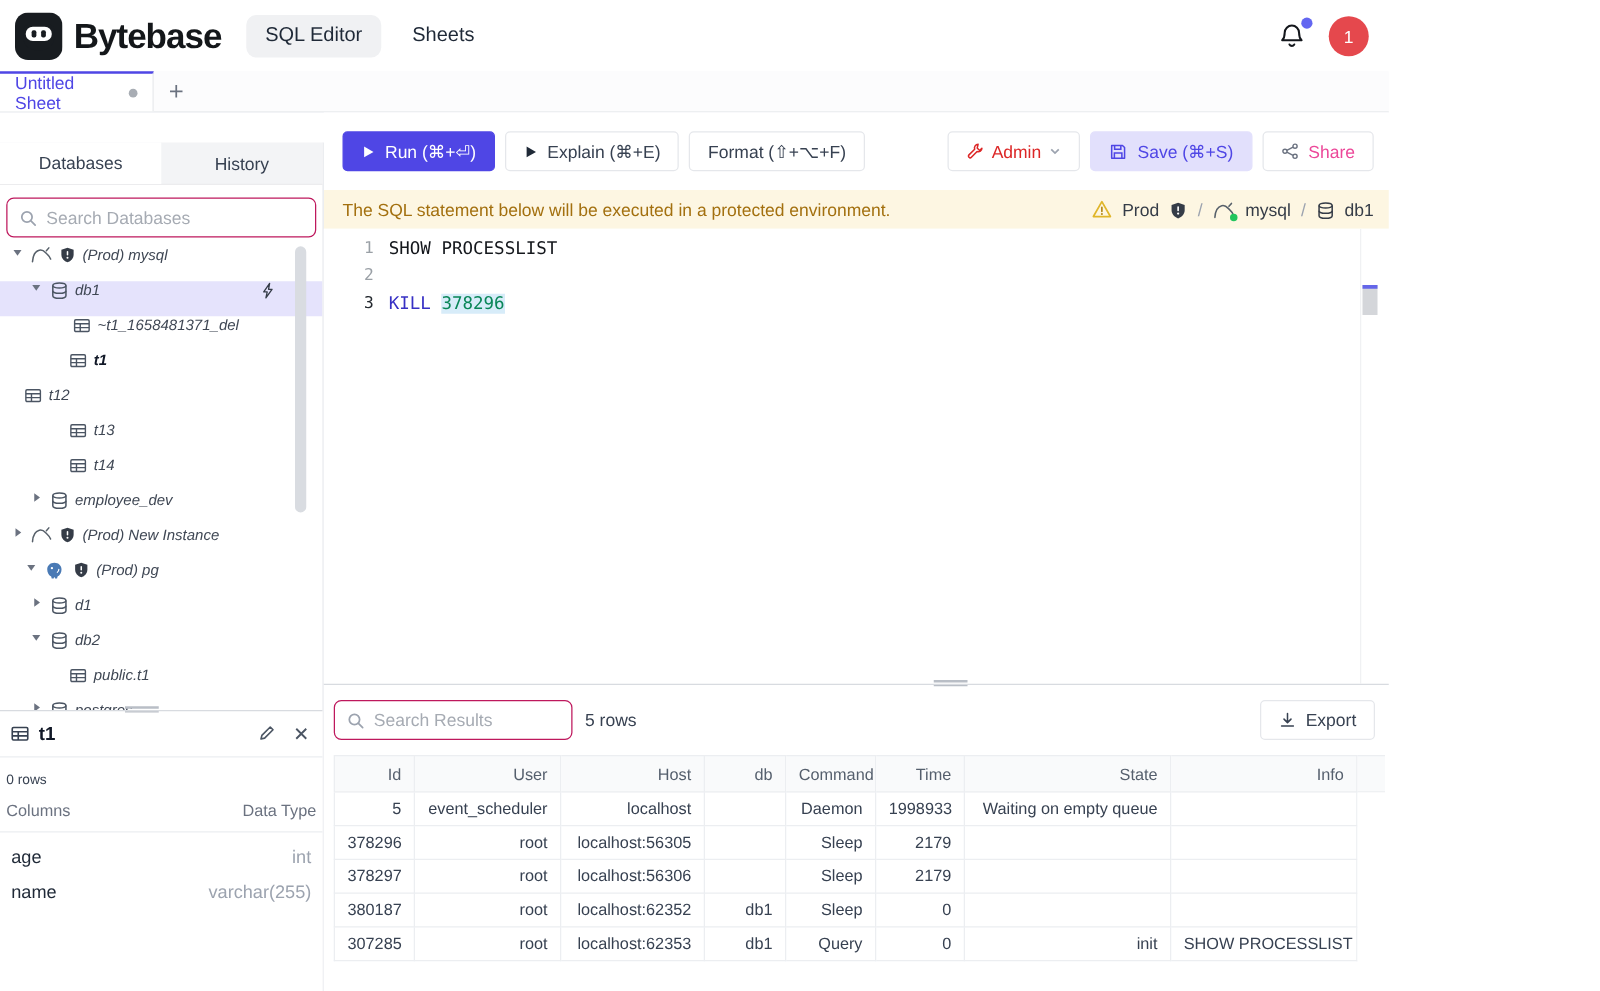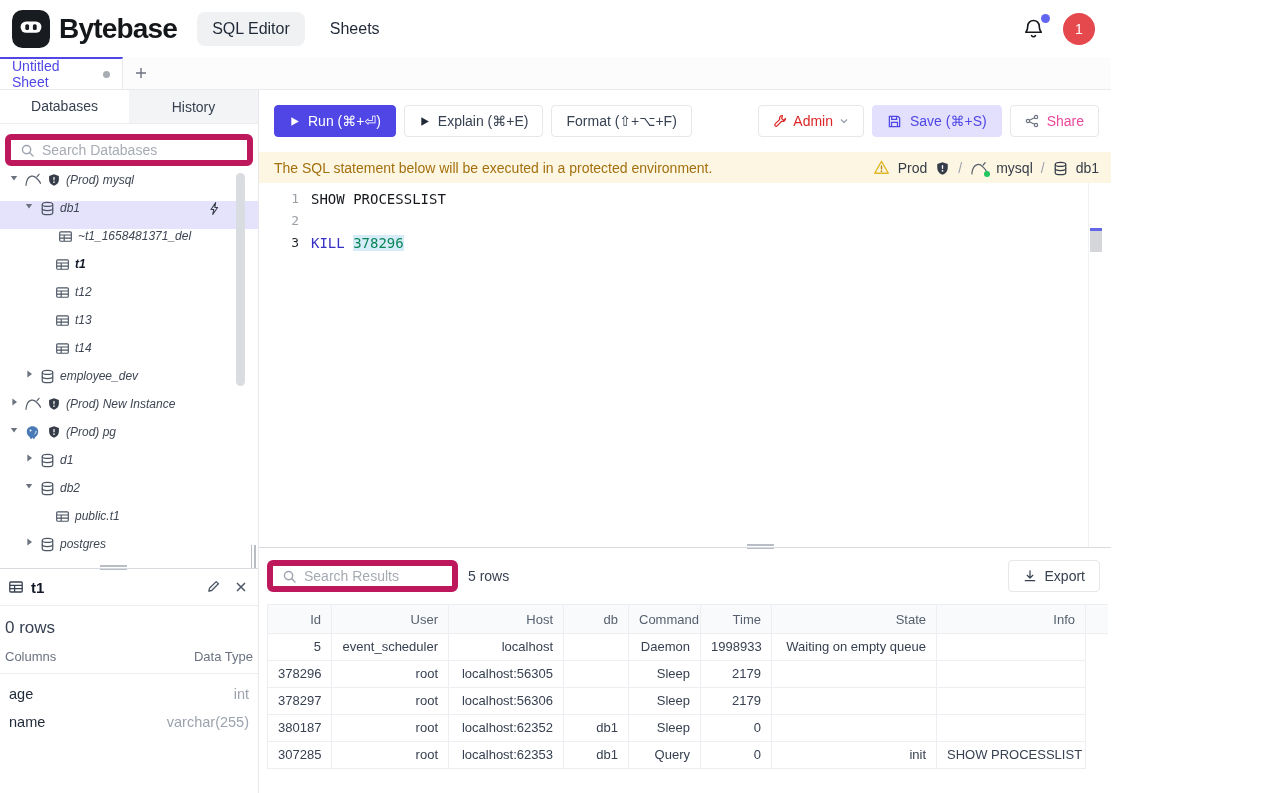--- a/index.html
+++ b/index.html
@@ -24,26 +24,26 @@
   .tabrow { height:33px; display:flex; align-items:stretch; border-bottom:1px solid #e8eaed; background:#fcfcfd; }
   .sheet-tab { width:123px; border-top:2px solid #4f46e5; border-right:1px solid #e8eaed; background:#fff;
     display:flex; align-items:center; gap:9px; padding:0 12px; color:#4f46e5; font-size:14px; cursor:pointer; }
   .sheet-dot { width:7px; height:7px; border-radius:50%; background:#a8adb4; flex:none; }
   .tab-plus { width:36px; display:flex; align-items:center; justify-content:center; cursor:pointer; }
 
   
   .main { flex:1; display:flex; min-height:0; }
 
   
-  .sidebar { width:259px; flex:none; border-right:1px solid #e5e7eb; display:flex; flex-direction:column; position:relative; background:#fff; }
+  .sidebar { width:259px; flex:none; border-right:1px solid #e5e7eb; display:flex; flex-direction:column; position:relative; background:#fff;margin-top:24px; }
   .sidetabs { height:34px; display:flex; background:#f3f4f6; font-size:14px; color:#374151; border-bottom:1px solid #ececee; }
   .sidetab { flex:1; display:flex; align-items:center; justify-content:center; cursor:pointer; }
   .sidetab.active { background:#fff; border-bottom:1px solid #fff; }
   .search-wrap { padding:10px 5px 4px 5px; }
-  .search-box { height:32px; border:6px solid #be185d; border-radius:6px; background:#fff;
+  .search-box { height:32px; border:1px solid #be185d; border-radius:6px; background:#fff;
     display:flex; align-items:center; gap:7px; padding:0 9px; }
   .search-box input { border:none; outline:none; flex:1; min-width:0; font-size:14px; color:#374151; font-family:inherit; background:transparent; }
   .search-box input::placeholder { color:#a6abb3; }
 
   .tree { flex:1; overflow:hidden; position:relative; padding-top:3px; }
   .tree-row { height:28px; display:flex; align-items:flex-start; font-size:12px; color:#3f4754; cursor:pointer;font-style:italic; }
   .tree-row.selected { background:#e5e3fc; }
   .caret { width:16px; flex:none; display:flex; justify-content:center; align-items:center; }
   .ticon { width:21px; flex:none; display:flex; justify-content:center; align-items:center; }
   .tlabel { margin-left:2px; white-space:nowrap; }
@@ -54,21 +54,21 @@
   .vhandle i { width:1.5px; height:28px; background:#b9bec6; }
   .hhandle { position:absolute; left:100px; top:-4px; width:27px; height:7px; display:flex; flex-direction:column; gap:2px; cursor:row-resize; }
   .hhandle i { height:1.5px; width:27px; background:#b9bec6; }
 
   
   .tablepanel { height:225px; flex:none; border-top:1px solid #d8dbe0; background:#fff; position:relative; }
   .tp-head { height:37px; display:flex; align-items:center; gap:7px; padding:0 10px 0 8px; border-bottom:1px solid #eceef1; }
   .tp-title { font-weight:bold; color:#111827; font-size:15px; }
   .tp-actions { margin-left:auto; display:flex; gap:13px; align-items:center; }
   .tp-actions span { cursor:pointer; display:flex; }
-  .tp-rows { padding:12px 5px 2px 5px; font-size:17px; color:#374151; }
+  .tp-rows { padding:12px 5px 2px 5px; font-size:11px; color:#374151; }
   .tp-cols-head { display:flex; justify-content:space-between; padding:9px 5px 9px 5px; color:#6b7280; font-size:13px; border-bottom:1px solid #eceef1; }
   .tp-col-row { display:flex; justify-content:space-between; padding:6px 9px; font-size:14.5px; }
   .tp-col-row:first-of-type { margin-top:6px; }
   .tp-col-name { color:#1f2937; }
   .tp-col-type { color:#9ca3af; }
 
   
   .content { flex:1; display:flex; flex-direction:column; min-width:0; }
   .toolbar { height:62px; flex:none; display:flex; align-items:center; gap:8px; padding:0 12px 0 15px; background:#fff; }
   .btn { height:32px; display:inline-flex; align-items:center; justify-content:center; gap:8px; border-radius:4px;
@@ -235,21 +235,21 @@
           <div class="tree-row" style="padding-left: 36px;">
             <span class="caret"></span>
             <span class="ticon">
               <svg width="15" height="15" viewBox="0 0 16 16" fill="none" stroke="#4b5563" stroke-width="1.2">
                 <rect x="1.8" y="3" width="12.4" height="10" rx="1"></rect>
                 <path d="M1.8 6.4h12.4M6.6 6.4V13M1.8 9.7h12.4"></path>
               </svg>
             </span>
             <span class="tlabel bold">t1</span>
           </div>
-          <div class="tree-row" style="padding-left: 36px;">
+          <div class="tree-row" style="">
             <span class="caret"></span>
             <span class="ticon">
               <svg width="15" height="15" viewBox="0 0 16 16" fill="none" stroke="#4b5563" stroke-width="1.2">
                 <rect x="1.8" y="3" width="12.4" height="10" rx="1"></rect>
                 <path d="M1.8 6.4h12.4M6.6 6.4V13M1.8 9.7h12.4"></path>
               </svg>
             </span>
             <span class="tlabel">t12</span>
           </div>
           <div class="tree-row" style="padding-left: 36px;">
@@ -301,21 +301,21 @@
             </span>
             <span class="ticon">
               <svg width="14" height="14" viewBox="0 0 16 16">
                 <path d="M8 1.3l5.6 2v4.2c0 3.5-2.4 6-5.6 7.2-3.2-1.2-5.6-3.7-5.6-7.2V3.3z" fill="#353c47"></path>
                 <rect x="7.3" y="4.3" width="1.4" height="4.2" rx=".7" fill="#fff"></rect>
                 <circle cx="8" cy="10.5" r=".95" fill="#fff"></circle>
               </svg>
             </span>
             <span class="tlabel">(Prod) New Instance</span>
           </div>
-          <div class="tree-row" style="padding-left: 6px;">
+          <div class="tree-row" style="padding-left: 17px;">
             <span class="caret">
               <svg width="10" height="10" viewBox="0 0 10 10">
                 <path d="M1.8 3h6.4L5 7.6z" fill="#6b7280"></path>
               </svg>
             </span>
             <span class="ticon">
               <svg width="15" height="15" viewBox="0 0 16 16">
                 <path d="M8 1.2C4.4 1.2 1.9 3.6 1.9 7c0 2.7 1.4 5 3.4 6.1l.4 1.6h1.7l.3-1.1h.6l.3 1.1h1.7l.4-1.6c2-1.1 3.4-3.4 3.4-6.1 0-3.4-2.5-5.8-6.1-5.8z" fill="#4a7ab5"></path>
                 <circle cx="5.9" cy="5.8" r="1" fill="#fff"></circle>
                 <path d="M10.5 9.5c.8-.6 1.3-1.6 1.3-2.7" stroke="#fff" stroke-width="1" fill="none" stroke-linecap="round"></path>

